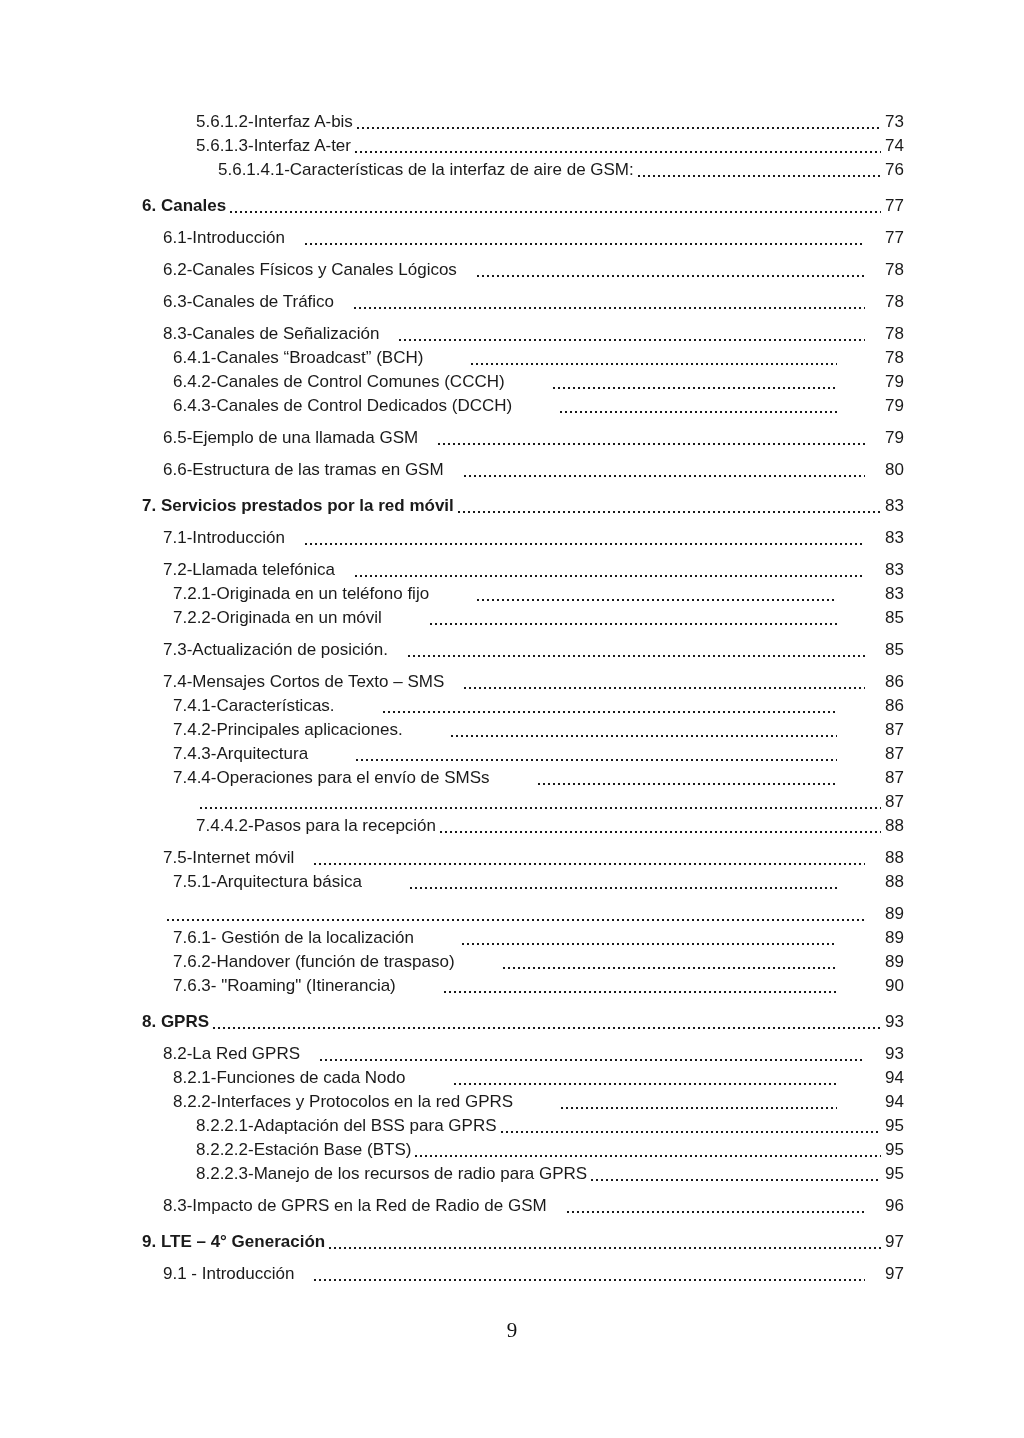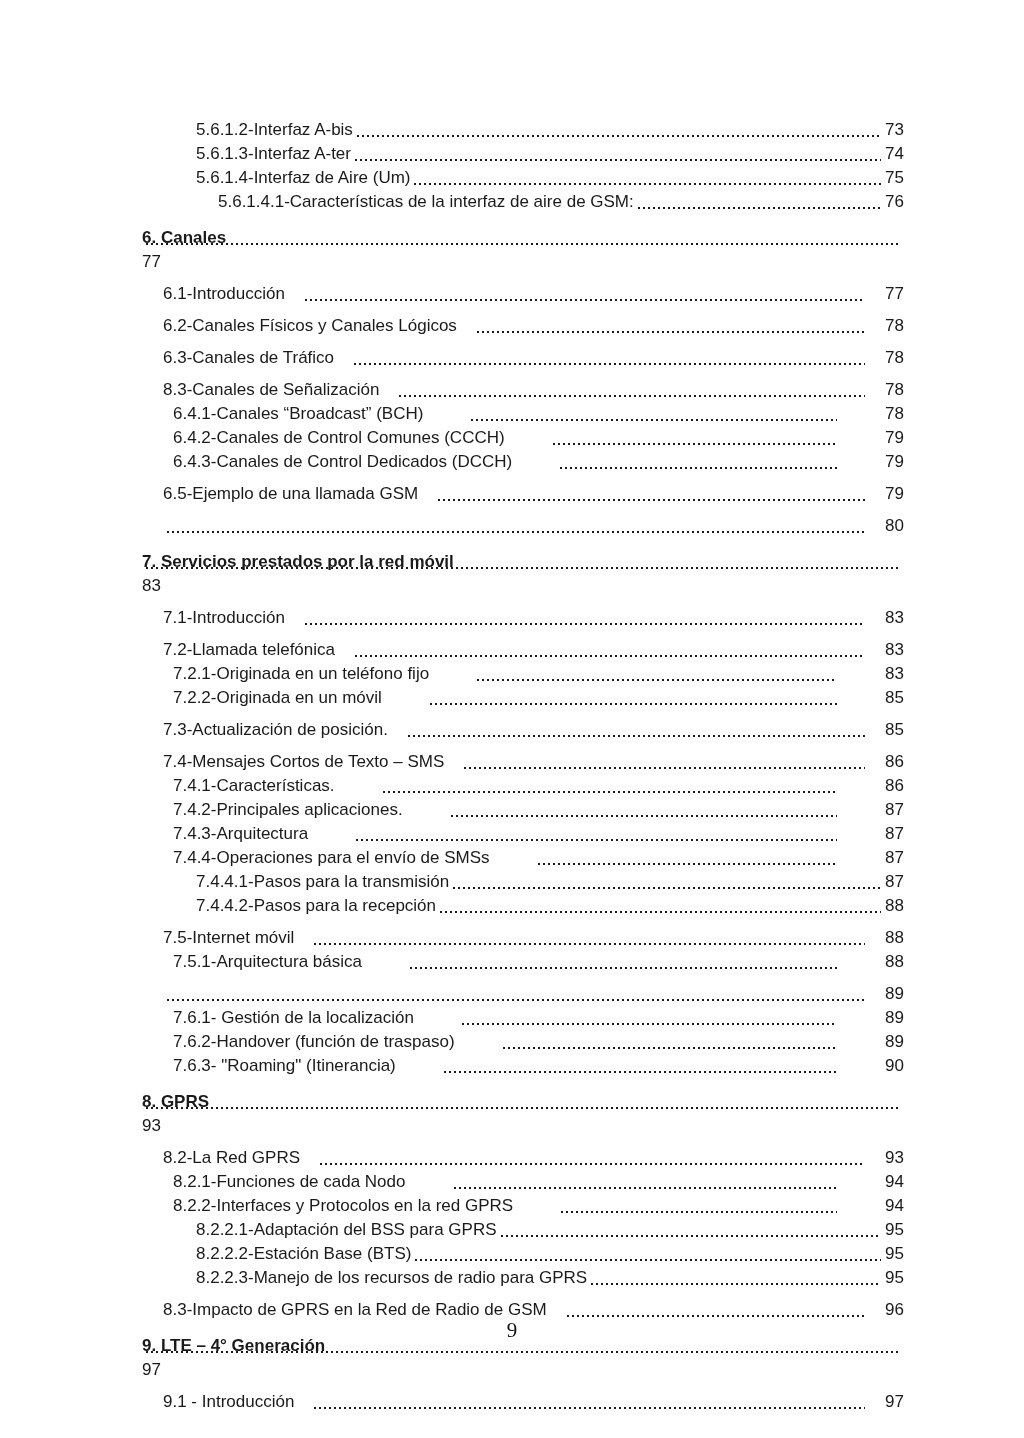--- a/index.html
+++ b/index.html
@@ -13,21 +13,21 @@
     height: 1438px;
     background: #ffffff;
     font-family: "Liberation Sans", "DejaVu Sans", sans-serif;
     color: #1a1a1a;
     overflow: hidden;
   }
   .toc {
     position: absolute;
     left: 142px;
     right: 120px;
-    top: 118px;
+    top: 110px;
   }
   .row {
     display: flex;
     align-items: stretch;
     font-size: 17px;
     line-height: 24px;
     color: #1a1a1a;
   }
   .row .title {
     white-space: nowrap;
@@ -45,21 +45,21 @@
     right: 4px;
     bottom: 5px;
     height: 2px;
     background: repeating-linear-gradient(90deg, #191919 0 2px, transparent 2px 5px);
   }
   .row .page-num {
     flex: 0 0 auto;
     font-weight: 400;
   }
   
-  .lvl0 { font-weight: 700; margin-top: 12px; padding-left: 0; flex-direction: column; }
+  .lvl0 { font-weight: 700; margin-top: 12px; padding-left: 0; }
   .lvl1 { margin-top: 8px;  padding-left: 21px; gap: 16px; }
   .lvl2 { padding-left: 31px; gap: 44px; }
   .lvl3 { padding-left: 54px; }
   .lvl4 { padding-left: 76px; align-items: flex-end; }
   .lvl0 .page-num { font-weight: 400; }
   .toc .row:first-child { margin-top: 0; }
 
   .footer-page-number {
     position: absolute;
     left: 0;
@@ -79,25 +79,20 @@
       <div class="row lvl3">
         <span class="title">5.6.1.2-Interfaz A-bis</span>
         <span class="leader"></span>
         <span class="page-num">73</span>
       </div>
       <div class="row lvl3">
         <span class="title">5.6.1.3-Interfaz A-ter</span>
         <span class="leader"></span>
         <span class="page-num">74</span>
       </div>
-      <div class="row lvl3">
-        <span class="title">5.6.1.4-Interfaz de Aire (Um)</span>
-        <span class="leader"></span>
-        <span class="page-num">75</span>
-      </div>
       <div class="row lvl4">
         <span class="title">5.6.1.4.1-Características de la interfaz de aire de GSM:</span>
         <span class="leader"></span>
         <span class="page-num">76</span>
       </div>
       <div class="row lvl0">
         <span class="title">6. Canales</span>
         <span class="leader"></span>
         <span class="page-num">77</span>
       </div>
@@ -135,20 +130,21 @@
         <span class="title">6.4.3-Canales de Control Dedicados (DCCH)</span>
         <span class="leader"></span>
         <span class="page-num">79</span>
       </div>
       <div class="row lvl1">
         <span class="title">6.5-Ejemplo de una llamada GSM</span>
         <span class="leader"></span>
         <span class="page-num">79</span>
       </div>
       <div class="row lvl1">
+        <span class="title">6.6-Estructura de las tramas en GSM</span>
         <span class="leader"></span>
         <span class="page-num">80</span>
       </div>
       <div class="row lvl0">
         <span class="title">7. Servicios prestados por la red móvil</span>
         <span class="leader"></span>
         <span class="page-num">83</span>
       </div>
       <div class="row lvl1">
         <span class="title">7.1-Introducción</span>
@@ -194,21 +190,20 @@
         <span class="title">7.4.3-Arquitectura</span>
         <span class="leader"></span>
         <span class="page-num">87</span>
       </div>
       <div class="row lvl2">
         <span class="title">7.4.4-Operaciones para el envío de SMSs</span>
         <span class="leader"></span>
         <span class="page-num">87</span>
       </div>
       <div class="row lvl3">
-        <span class="title">7.4.4.1-Pasos para la transmisión</span>
         <span class="leader"></span>
         <span class="page-num">87</span>
       </div>
       <div class="row lvl3">
         <span class="title">7.4.4.2-Pasos para la recepción</span>
         <span class="leader"></span>
         <span class="page-num">88</span>
       </div>
       <div class="row lvl1">
         <span class="title">7.5-Internet móvil</span>

